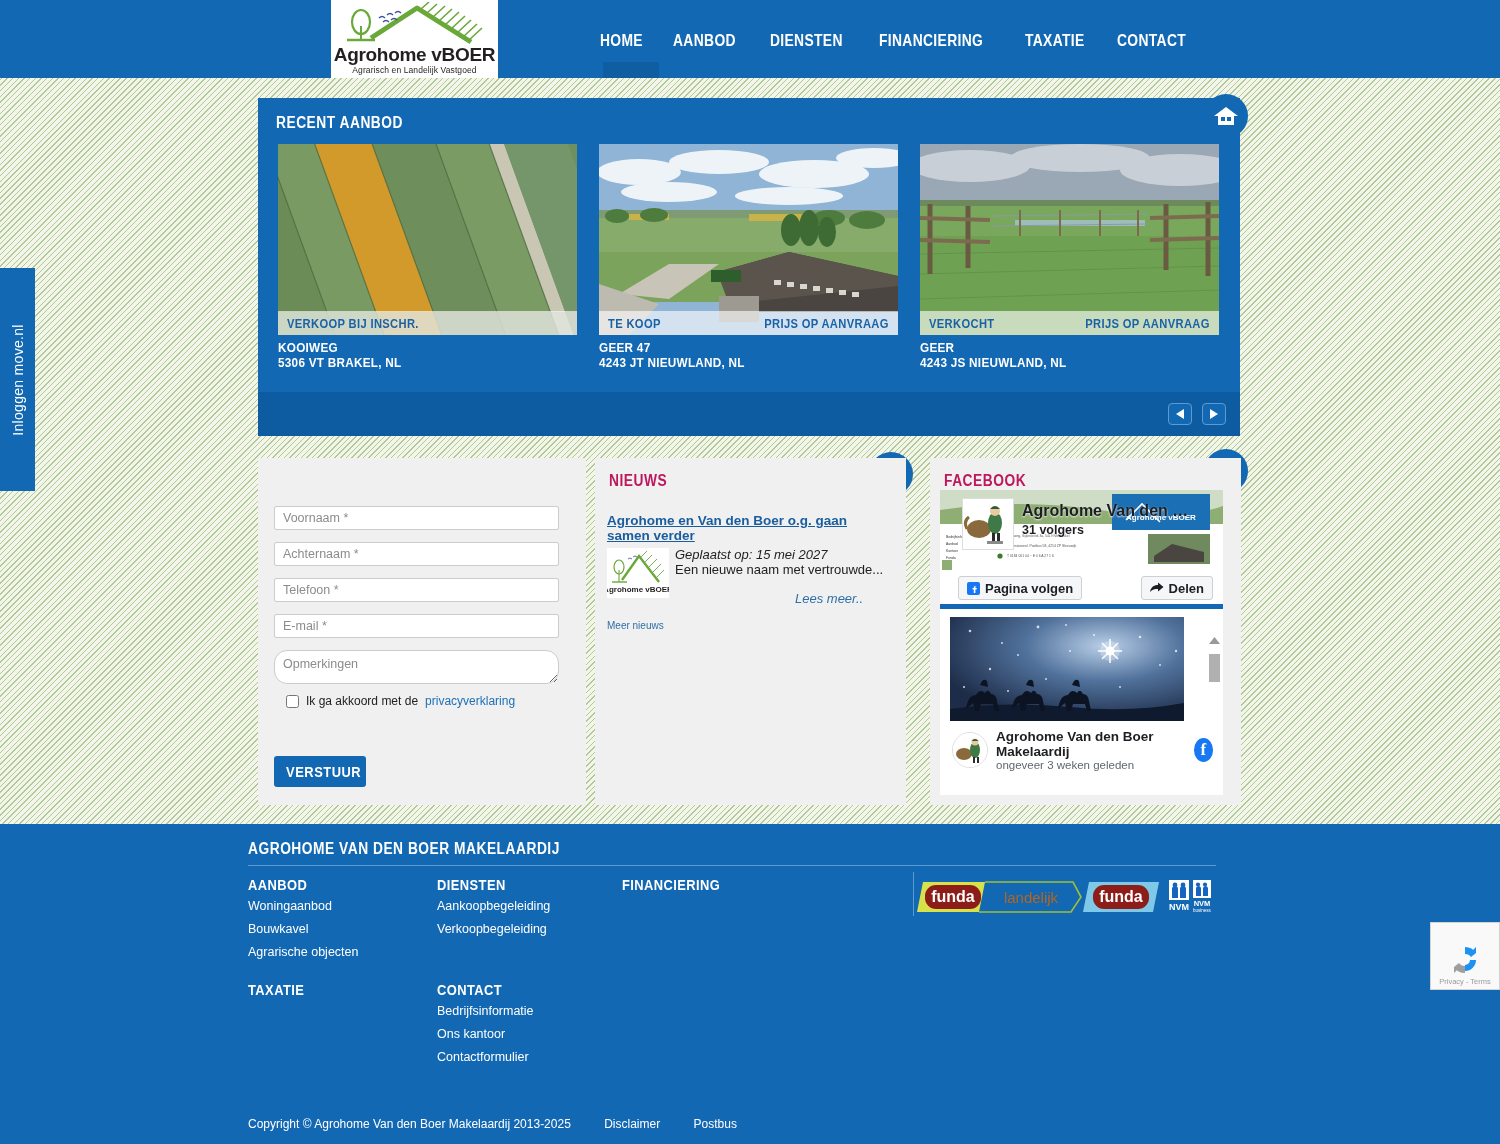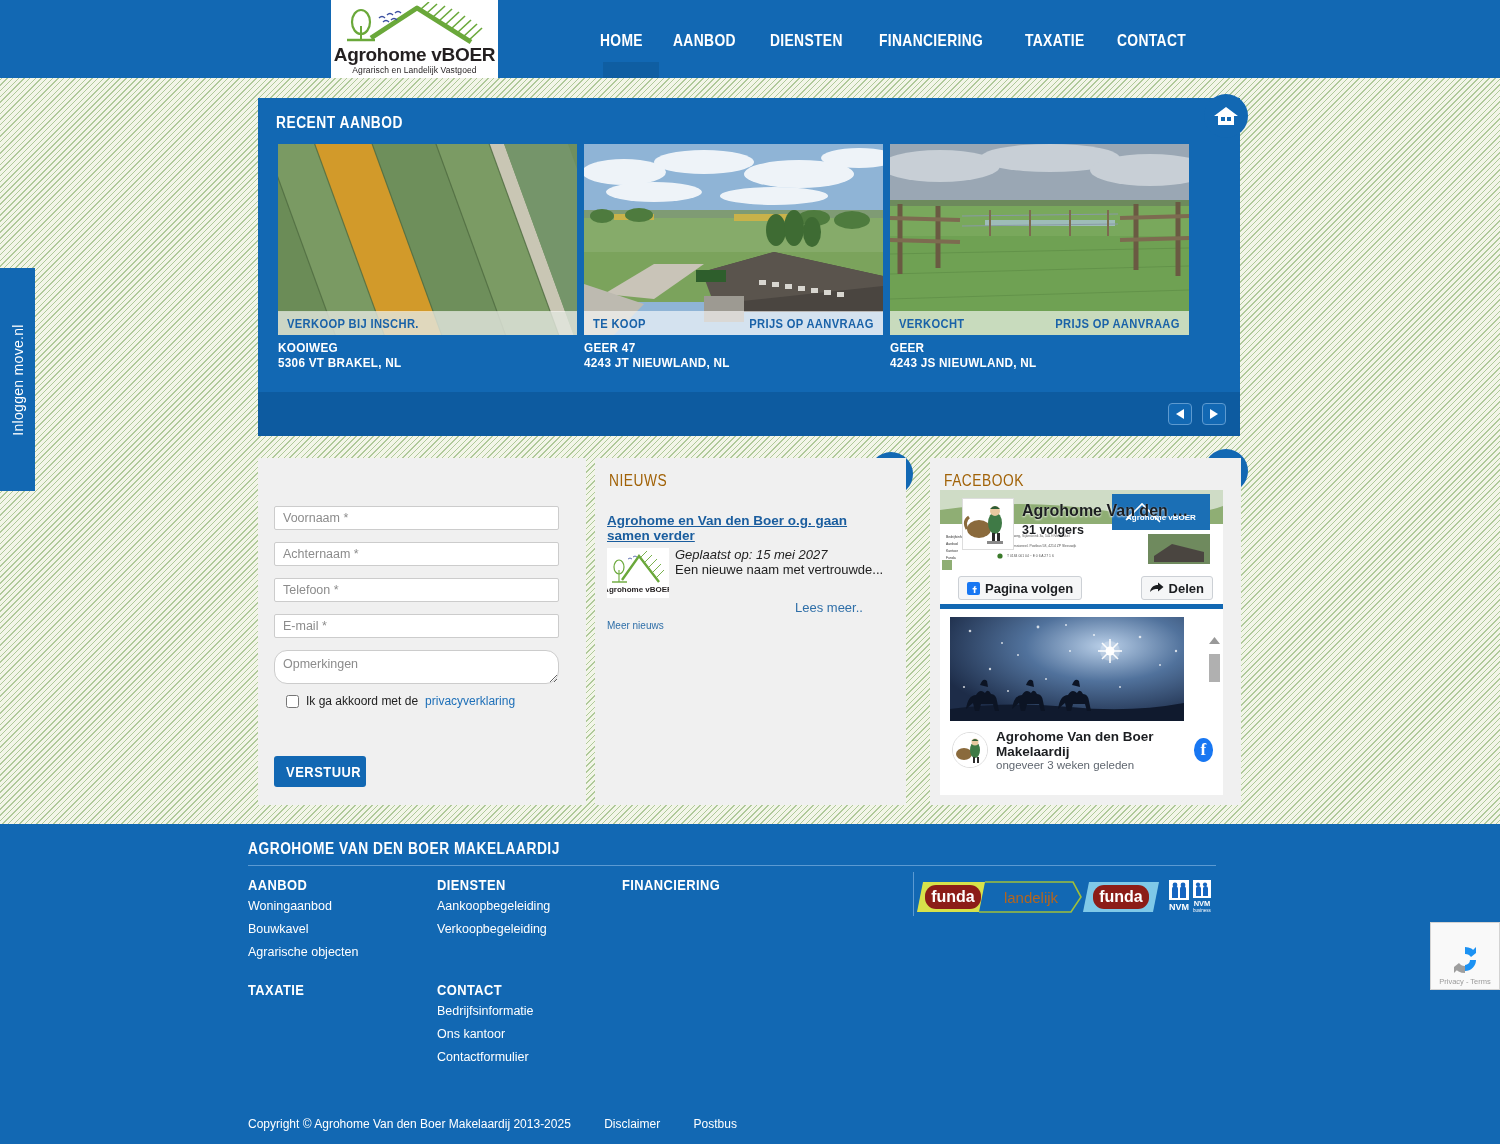--- a/index.html
+++ b/index.html
@@ -67,21 +67,21 @@
   
   #carousel {
     position:absolute; left:258px; top:98px; width:982px; height:338px;
     background:#1268b3;
   }
   #carousel .heading {
     position:absolute; left:18px; top:16px;
     color:#ffffff; font-size:16px; font-weight:bold; letter-spacing:0.6px;
     transform:scaleX(0.86); transform-origin:left center;
   }
-  .cards { position:absolute; left:20px; top:46px; display:flex; gap:7px; }
+  .cards { position:absolute; left:20px; top:46px; display:flex; gap:22px; }
   .card { width:299px; }
   .card .photo {
     width:299px; height:191px; position:relative; overflow:hidden;
   }
   .card .statusbar {
     position:absolute; left:0; bottom:0; width:100%; height:24px;
     background:rgba(255,255,255,0.62);
     display:flex; align-items:center; justify-content:space-between;
     padding:0 9px;
   }
@@ -149,32 +149,32 @@
     position:absolute; left:16px; top:298px; width:92px; height:31px;
     background:#1268b3; border:none; color:#fff; border-radius:3px;
     font-family:"Liberation Sans", sans-serif;
     font-size:15px; font-weight:bold; letter-spacing:0.6px; cursor:pointer;
   }
   #verstuur span { display:inline-block; transform:scaleX(0.86); }
 
   
   .secthead {
     position:absolute; left:14px; top:14px;
-    color:#a16207; font-size:16px; font-weight:normal; letter-spacing:0.6px;
+    color:#be185d; font-size:16px; font-weight:bold; letter-spacing:0.6px;
   }
   .secthead span { display:inline-block; transform:scaleX(0.86); transform-origin:left center; }
   #newstitle {
     position:absolute; left:12px; top:55px; width:285px;
     color:#1a5d9e; font-size:13.5px; font-weight:bold; line-height:15px;
   }
   #newsthumb { position:absolute; left:12px; top:90px; width:62px; height:50px; background:#fff; overflow:hidden; }
   #newsmeta { position:absolute; left:80px; top:89px; width:215px; }
   #newsmeta .date { font-style:italic; font-size:13px; color:#222; }
   #newsmeta .excerpt { font-size:13px; color:#222; line-height:15px; }
-  #leesmeer { position:absolute; left:200px; top:142px; font-size:13px; color:#2f6fa8; text-decoration:none; }
+  #leesmeer { position:absolute; left:200px; top:133px; font-size:13px; color:#2f6fa8; text-decoration:none;font-style:italic; }
   #meernieuws { position:absolute; left:12px; top:162px; font-size:10px; color:#2f6fa8; text-decoration:none; }
 
   
   #fbwidget { position:absolute; left:10px; top:32px; width:283px; height:305px; background:#fff; overflow:hidden; }
   #fbcover { position:relative; width:283px; height:84px; overflow:hidden; background:#c9d6c2; }
   #fbavatar { position:absolute; left:22px; top:8px; width:52px; height:52px; background:#fff; border:1px solid #ddd; overflow:hidden; }
   #fbname { position:absolute; left:82px; top:12px; font-size:16px; font-weight:bold; color:#1c1e21; text-shadow:0 1px 2px rgba(255,255,255,0.9); }
   #fbfollowers { position:absolute; left:82px; top:33px; font-size:12.5px; font-weight:bold; color:#1c1e21; text-shadow:0 1px 2px rgba(255,255,255,0.9); }
   #fbbtnrow { position:relative; height:30px; background:#fff; }
   .fbbtn {

